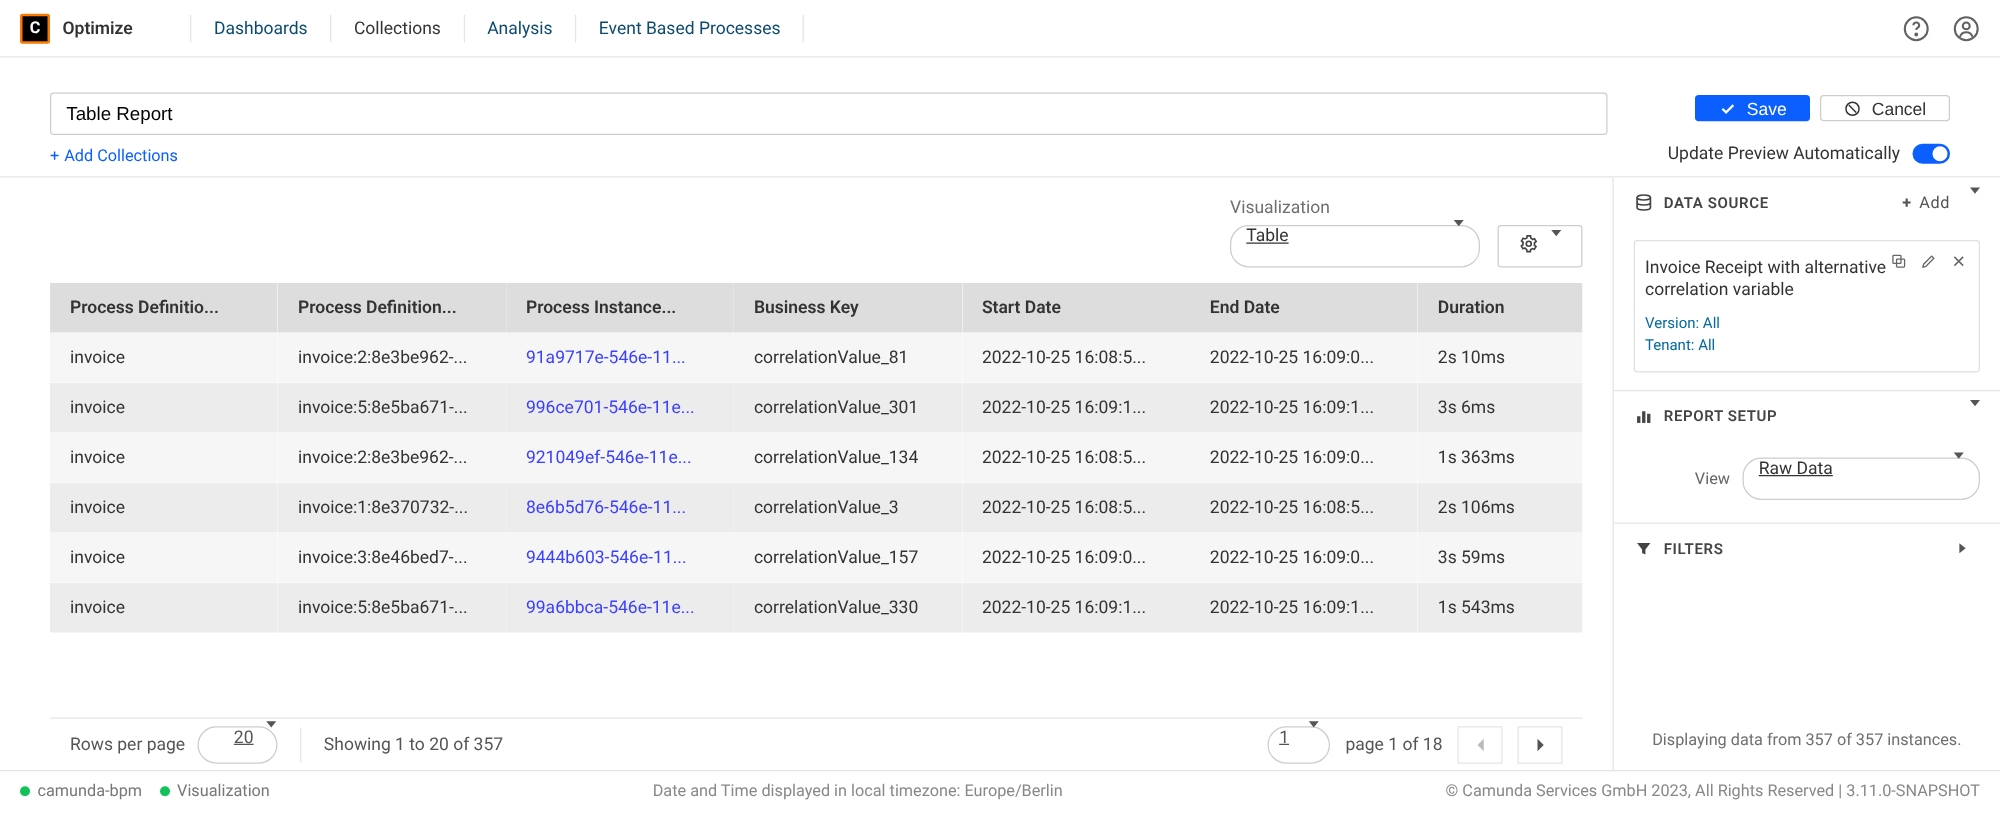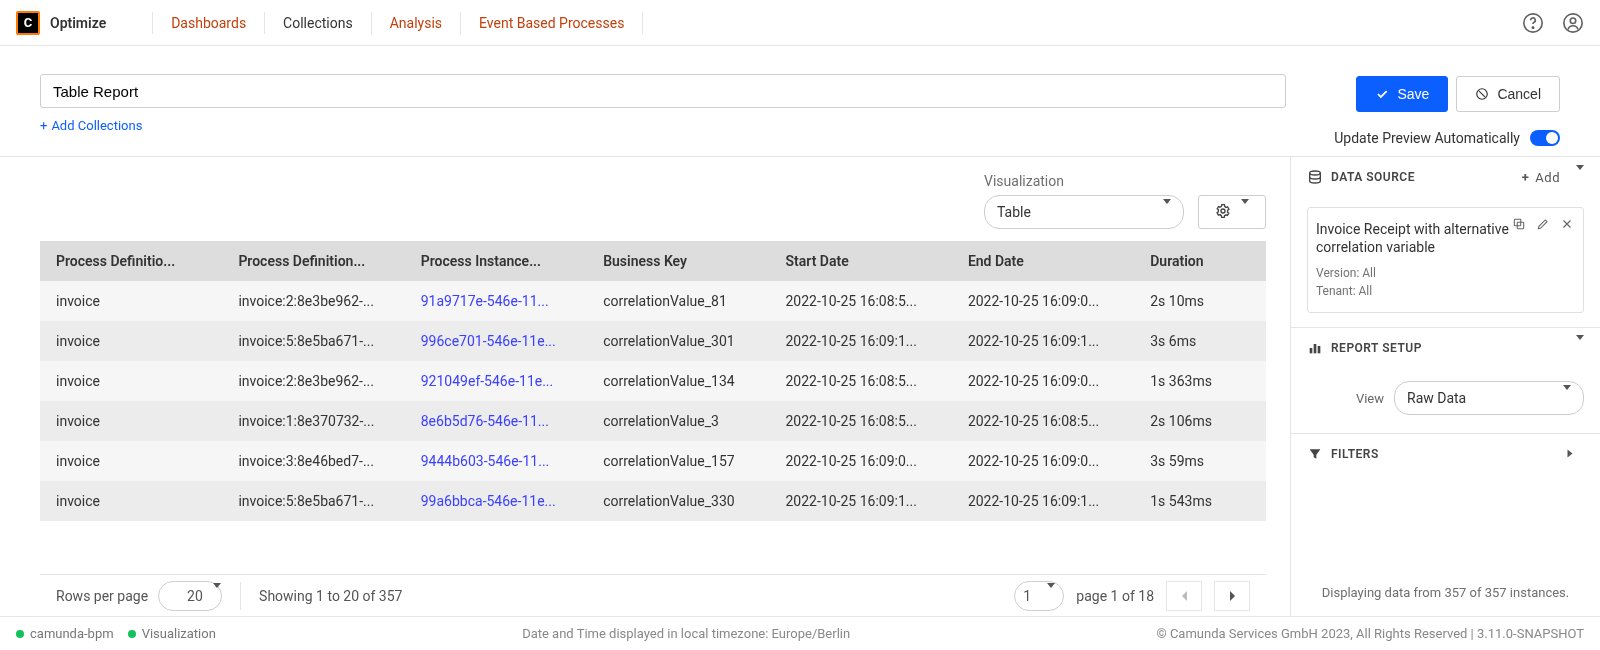--- a/index.html
+++ b/index.html
@@ -28,21 +28,21 @@
     background: #000;
     color: #fff;
     display: flex; align-items:center; justify-content:center;
     font-weight: bold; font-size: 13px;
     border: 2px solid #ff7800;
     border-radius: 2px;
     margin-right: 10px;
   }
   .brand { font-weight: 600; margin-right: 28px; }
   .nav-sep { height: 22px; width:1px; background:#e5e5e5; margin: 0 18px; }
-  .nav-item { color: #c2410c; cursor:pointer; }
+  .nav-item { color: #0c4a6e; cursor:pointer; }
   .nav-item.active { color: #333; }
   .topbar-spacer { flex:1; }
   .topbar-icon { width:22px; height:22px; color:#626262; margin-left:18px; cursor:pointer; display:flex; align-items:center; justify-content:center; }
   .topbar-icon svg { width:22px; height:22px; }
 
   
   .edit-header {
     padding: 28px 40px 0 40px;
     display:flex;
     align-items:flex-start;
@@ -57,42 +57,42 @@
     border-radius: 3px;
     padding: 0 12px;
     font-size: 15px;
     outline:none;
   }
   .add-desc { color:#0b5fff; font-size:13px; margin-top:10px; cursor:pointer; display:inline-flex; align-items:center; gap:4px;}
   .instance-count { color:#6f6f6f; font-size:13px; margin-top:6px; margin-bottom:12px;}
   .edit-right { display:flex; flex-direction:column; align-items:flex-end; gap:18px; padding-top:2px;}
   .btn-row { display:flex; gap:8px; }
   .btn {
-    height: 36px; border-radius: 3px; border:1px solid #cdcdcd;
+    height: 21px; border-radius: 3px; border:1px solid #cdcdcd;
     background:#fff; padding: 0 18px; font-size:14px; color:#333;
     display:inline-flex; align-items:center; gap:8px; cursor:pointer;
   }
   .btn.primary { background:#0b5fff; border-color:#0b5fff; color:#fff; }
   .btn svg { width:14px; height:14px; }
   .toggle-row { display:flex; align-items:center; gap:10px; color:#333; font-size:14px; margin-bottom:10px;}
   .toggle { width:30px; height:16px; border-radius:10px; background:#0b5fff; position:relative; cursor:pointer;}
   .toggle::after { content:""; position:absolute; right:2px; top:2px; width:12px; height:12px; border-radius:50%; background:#fff;}
 
   
   .main {
     flex:1; display:flex; overflow:hidden;
   }
   .report-area {
     flex:1; padding: 16px 24px 0 40px; display:flex; flex-direction:column; overflow:hidden;
   }
   .viz-row { display:flex; align-items:center; justify-content:flex-end; gap:14px; margin-bottom:12px;}
   .viz-row-inner { display:flex; flex-direction:column; align-items:flex-start; gap:6px;}
   .select {
     height:34px; border:1px solid #cdcdcd; border-radius:15px; background:#fff;
-    display:inline-flex; align-items:center; justify-content:space-between; padding:0 12px; cursor:pointer; gap:10px;
+    display:inline-flex; justify-content:space-between; padding:0 12px; cursor:pointer; gap:10px;text-decoration:underline;
   }
   .select.viz { width:200px; }
   .icon-btn {
     height:34px; width:68px; border:1px solid #cdcdcd; border-radius:3px; background:#fff;
     display:inline-flex; align-items:center; justify-content:center; cursor:pointer; gap:10px;
   }
   .chev::after { content:""; width:0;height:0;border-left:4px solid transparent;border-right:4px solid transparent;border-top:5px solid #555;}
   .gear svg { width:16px; height:16px; color:#444;}
 
   
@@ -134,21 +134,21 @@
   }
   .side-section-head:first-child{border-top:none;}
   .side-section-head .hicon{ width:16px; height:16px; margin-right:8px; color:#444;}
   .side-section-head .title{ display:flex; align-items:center;}
   .side-section-head .actions{ display:flex; align-items:center; gap:6px; color:#555; font-weight:400; font-size:13px; text-transform:none;}
   .side-section-head .actions .chev::after{border-top-color:#555;}
   .ds-card {
     margin: 10px 16px 14px; border:1px solid #e0e0e0; border-radius:3px; padding:12px 8px; position:relative;
   }
   .ds-card .name{ font-size:14px; color:#333; margin-bottom:8px; line-height:1.3; padding-right:60px;}
-  .ds-card .meta{ font-size:12px; color:#737373; line-height:1.5;}
+  .ds-card .meta{ font-size:12px; color:#0369a1; line-height:1.5;}
   .ds-card .card-actions{ position:absolute; top:8px; right:8px; display:flex; gap:8px; color:#666;}
   .ds-card .card-actions span{ cursor:pointer; width:16px; height:16px; display:inline-flex; align-items:center; justify-content:center;}
   .ds-card .card-actions svg{width:14px;height:14px;}
   .view-row { padding: 14px 16px 18px; display:flex; align-items:center; justify-content:flex-end; gap:10px;}
   .view-row .lbl{font-size:13px; color:#666;}
   .view-row .select{ width:190px; height:34px;}
   .side-footer {
     margin-top:auto; padding:16px; text-align:center; font-size:13px; color:#6f6f6f;
   }
 

